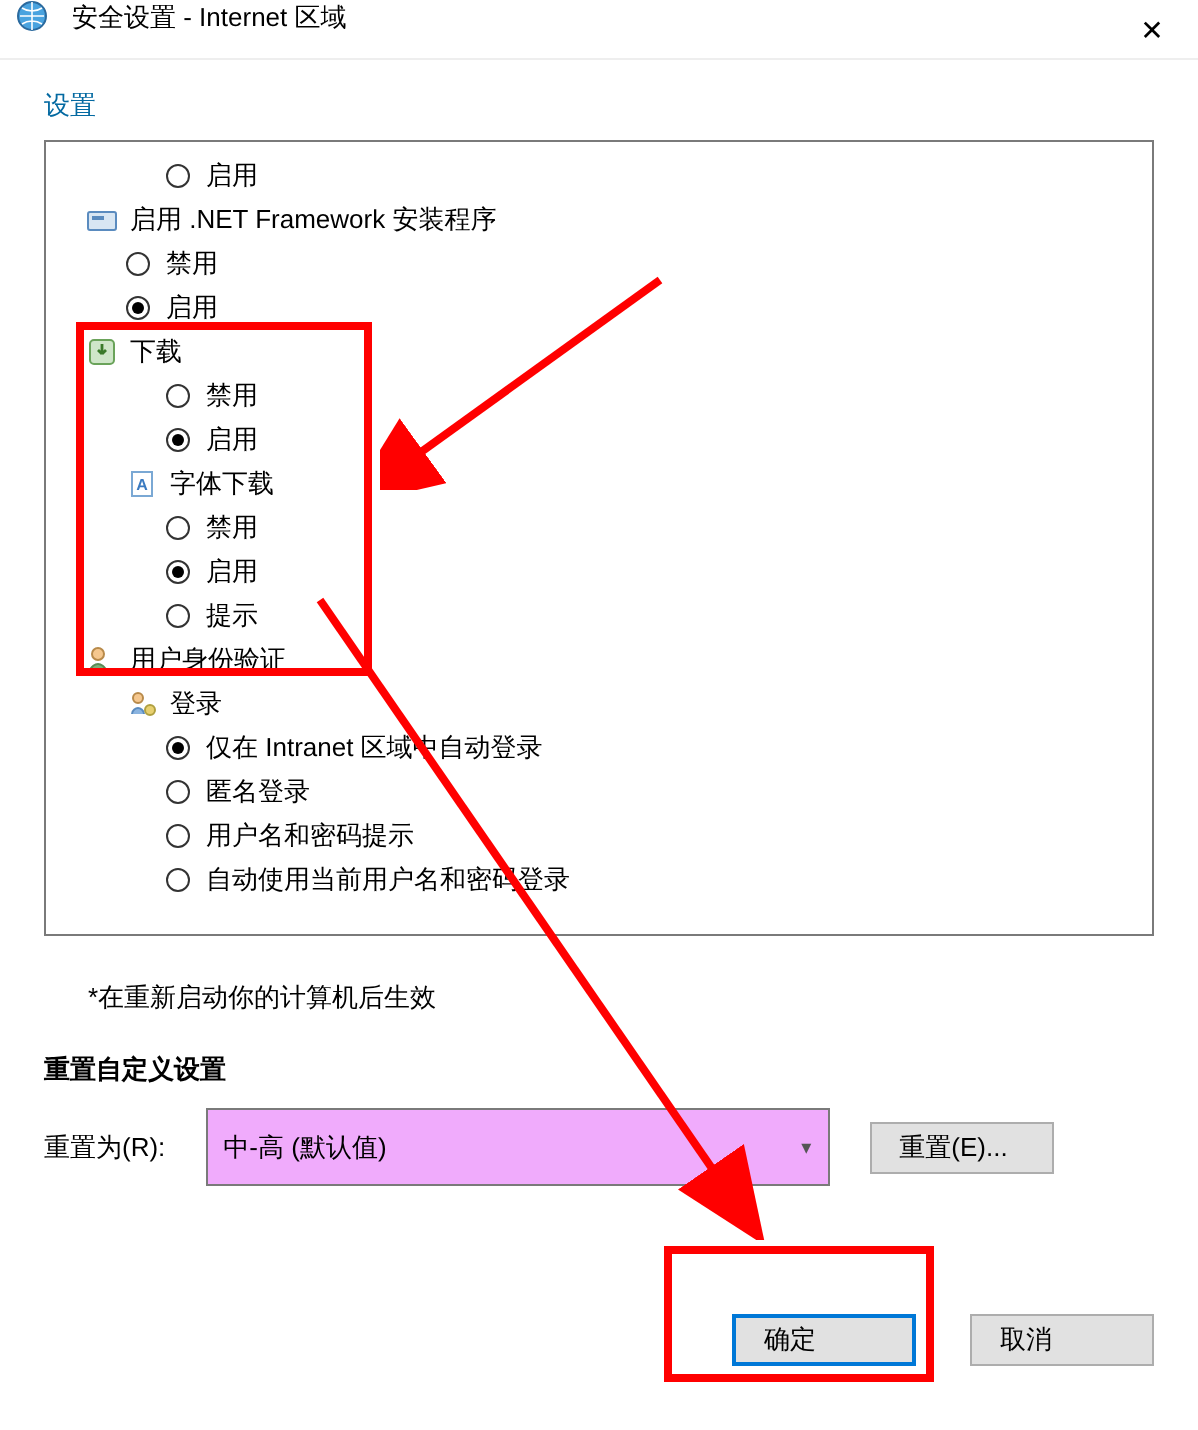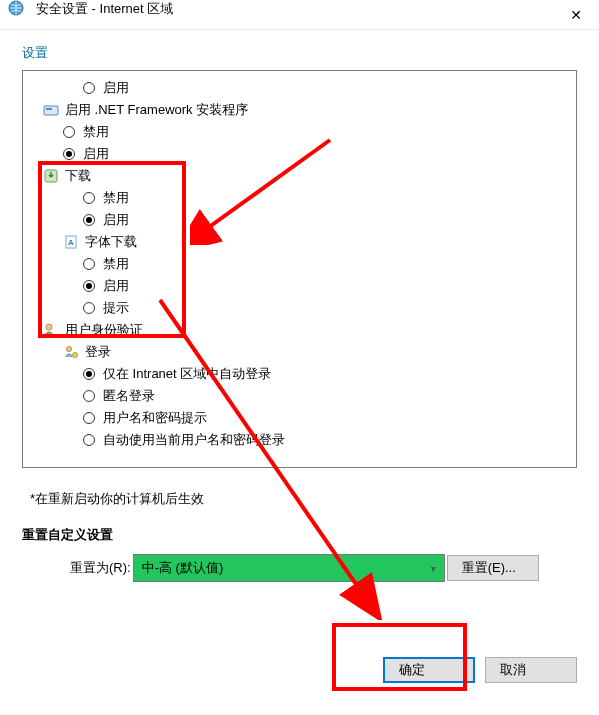--- a/index.html
+++ b/index.html
@@ -71,45 +71,44 @@
     background: #000;
     border-radius: 50%;
   }
   .cat-icon {
     width: 16px; height: 16px;
     margin-right: 6px;
     flex-shrink: 0;
     display: inline-block;
   }
   .note {
-    padding: 22px 0 0 30px;
+    padding: 22px 0 0 44px;
     color: #000;
   }
   .reset-section {
     margin: 18px 22px 0 22px;
   }
   .reset-title {
     margin-bottom: 10px;
     font-weight: bold;
   }
   .reset-row {
     display: flex;
     align-items: center;
-    gap: 2px;
-    margin-left: 48px;
+    gap: 20px;
   }
   .combo {
     width: 312px;
-    height: 28px;
+    height: 39px;
     border: 1px solid #7a7a7a;
     display: flex;
     align-items: center;
     padding: 0 8px;
     justify-content: space-between;
-    background: #22c55e;
+    background: #f0abfc;
   }
   .combo-arrow {
     font-size: 10px;
     color: #555;
   }
   .btn {
     height: 26px;
     min-width: 92px;
     border: 1px solid #adadad;
     background: #e1e1e1;
@@ -119,21 +118,21 @@
   }
   .btn.primary {
     border: 2px solid #0078d7;
     background: #e1e1e1;
   }
   .button-row {
     position: absolute;
     bottom: 32px;
     right: 22px;
     display: flex;
-    gap: 10px;
+    gap: 27px;
   }
   .red-box {
     position: absolute;
     border: 4px solid #ff0000;
     pointer-events: none;
   }
   .arrow-svg {
     position: absolute;
     pointer-events: none;
   }

